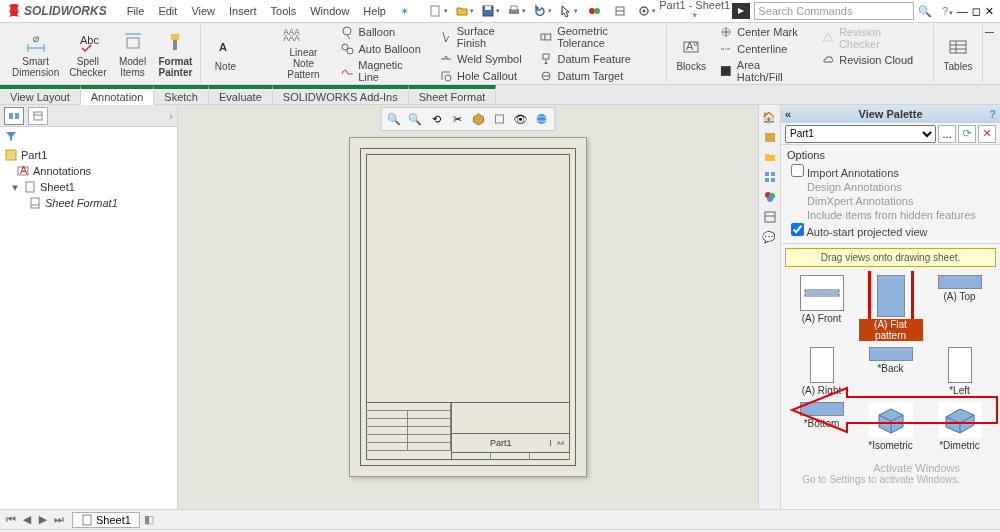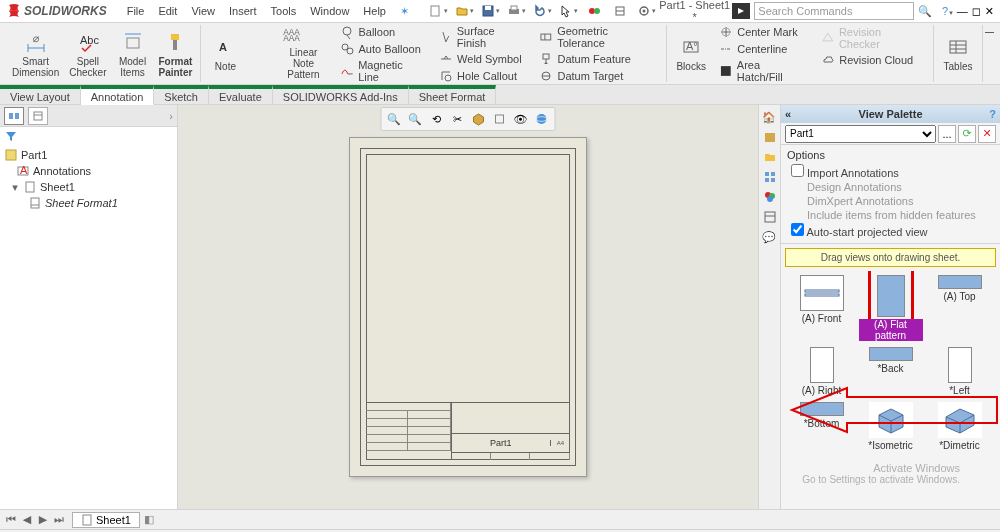--- a/index.html
+++ b/index.html
@@ -70,21 +70,21 @@
 .vp-options label { display: block; padding: 1px 0 1px 4px; }
 .vp-options .indented { padding-left: 20px; color: #999; }
 .vp-hint { background: #ffffcc; border: 1px solid #ccaa00; margin: 4px; padding: 3px; text-align: center; font-size: 10px; color: #555; }
 .vp-views { flex: 1; padding: 4px 6px; overflow-y: auto; }
 .vp-row { display: flex; justify-content: space-around; margin-bottom: 6px; }
 .vp-item { display: flex; flex-direction: column; align-items: center; width: 64px; }
 .vp-thumb { width: 44px; height: 36px; border: 1px solid #888; background: #fff; margin-bottom: 2px; display: flex; align-items: center; justify-content: center; }
 .vp-thumb.filled { background: #8db3dc; }
 .vp-item .vlabel { font-size: 10px; color: #333; text-align: center; }
 .vp-item.highlighted .vp-thumb { outline: 3px solid #e00000; outline-offset: 6px; }
-.vp-item.highlighted .vlabel { background: #a21caf; color: #fff; padding: 0 1px; }
+.vp-item.highlighted .vlabel { background: #c2410c; color: #fff; padding: 0 1px; }
 
 
 .annot-arrow { position: absolute; left: 609px; top: 280px; pointer-events: none; }
 
 
 .sheet-tabs { height: 20px; background: #f0f0f0; border-top: 1px solid #d4d4d4; display: flex; align-items: center; padding: 0 4px; }
 .sheet-tabs .sh-nav { display: flex; gap: 2px; margin-right: 6px; }
 .sheet-tabs .sh-nav span { width: 14px; height: 14px; display: flex; align-items: center; justify-content: center; color: #666; }
 .sheet-tabs .sh-tab { background: #fff; border: 1px solid #b0b0b0; padding: 1px 8px; font-size: 10px; display: flex; align-items: center; gap: 3px; }
 

